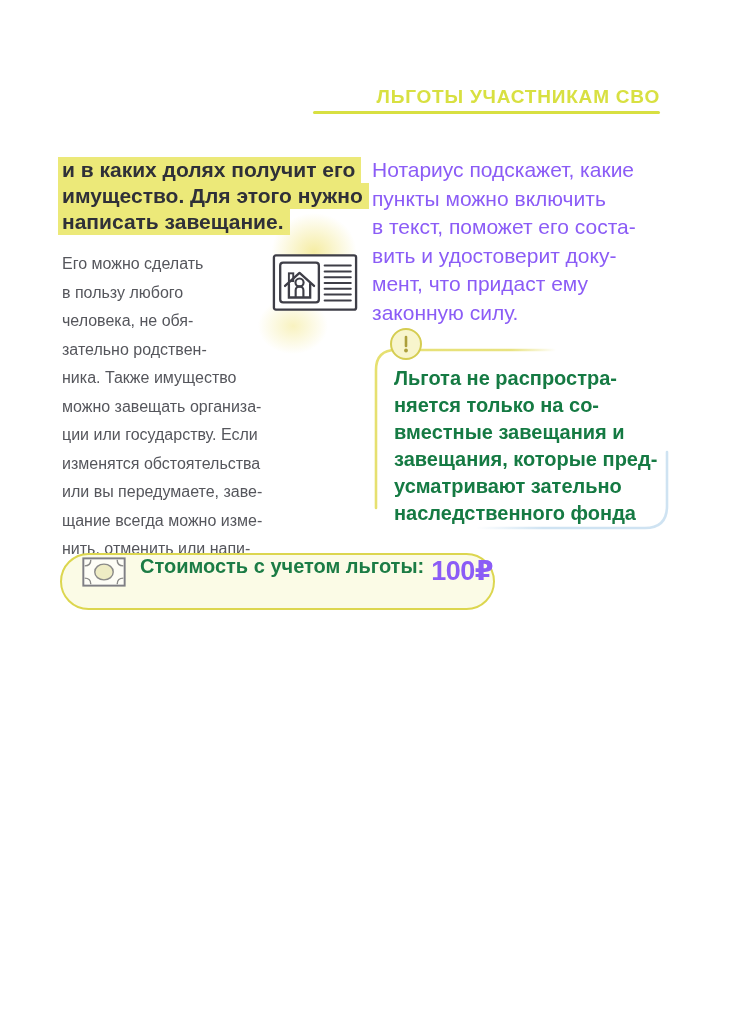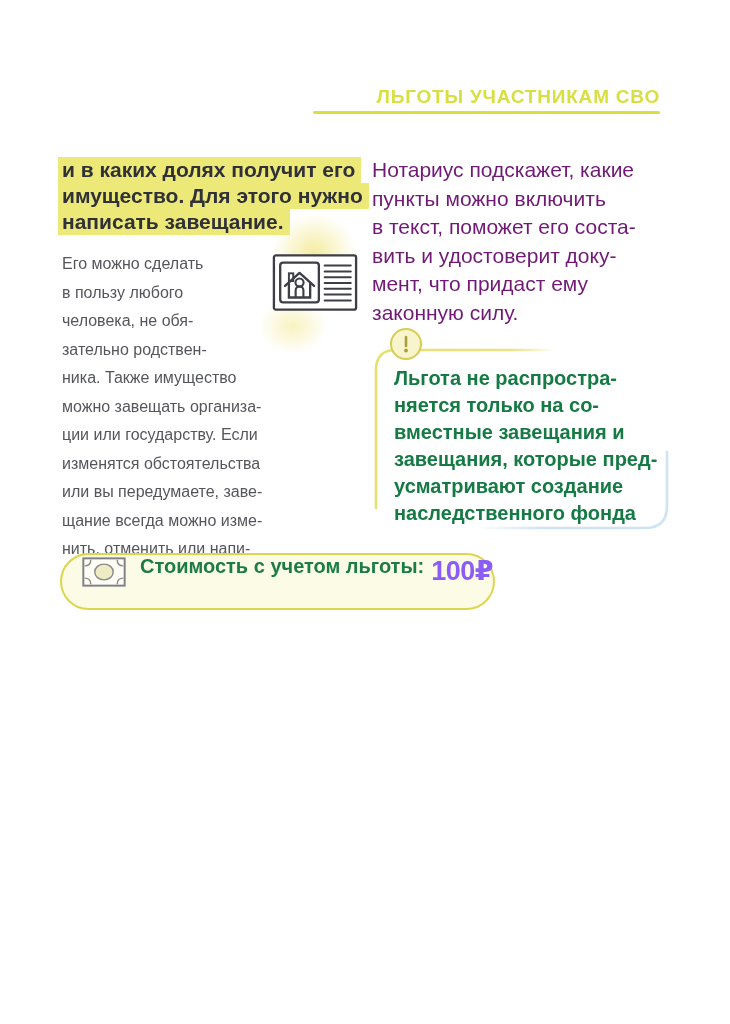--- a/index.html
+++ b/index.html
@@ -44,21 +44,21 @@
   }
   .glow{position:absolute;z-index:1;pointer-events:none;}
   .glow-1{left:255px;top:198px;width:118px;height:108px;
     background:radial-gradient(closest-side,rgba(243,232,140,0.8),rgba(243,232,140,0) 72%);}
   .glow-2{left:243px;top:286px;width:100px;height:80px;
     background:radial-gradient(closest-side,rgba(243,232,140,0.55),rgba(243,232,140,0) 70%);}
   
   .right-body{
     position:absolute;left:372px;top:156px;width:300px;
     font-size:21px;line-height:28.5px;
-    color:#701a75;white-space:pre-line;
+    color:#8b5cf6;white-space:pre-line;
   }
   .callout{
     position:absolute;left:370px;top:326px;width:302px;height:215px;
   }
   .callout-frame{position:absolute;left:0;top:0;}
   .callout-badge{
     position:absolute;left:20px;top:2px;width:32px;height:32px;
     background:#f8f5cd;border:2px solid #d5cd51;border-radius:50%;
     box-sizing:border-box;
     display:flex;align-items:center;justify-content:center;
@@ -165,21 +165,21 @@
     <div class="callout-badge">
       <svg width="18" height="20" viewBox="0 0 18 20" xmlns="http://www.w3.org/2000/svg">
         <line x1="9" y1="3" x2="9" y2="12" stroke="#ac9f3b" stroke-width="2.6" stroke-linecap="round"></line>
         <circle cx="9" cy="16.5" r="1.9" fill="#ac9f3b"></circle>
       </svg>
     </div>
     <div class="callout-text">Льгота не распростра-
 няется только на со-
 вместные завещания и
 завещания, которые пред-
-усматривают создание
+усматривают зательно
 наследственного фонда</div>
   </div>
 
   <div class="price-pill">
     <svg width="50" height="34" viewBox="0 0 50 34" fill="none" xmlns="http://www.w3.org/2000/svg">
       <rect x="1.5" y="1.5" width="47" height="31" fill="#fdfdf6" stroke="#7f7f85" stroke-width="2.2"></rect>
       <ellipse cx="25" cy="17" rx="10.5" ry="9" fill="#eeecc4" stroke="#8a8a88" stroke-width="1.6"></ellipse>
       <g stroke="#8a8a88" stroke-width="1.6" fill="none">
         <path d="M3 10 Q10 10 10 3"></path>
         <path d="M40 3 Q40 10 47 10"></path>

